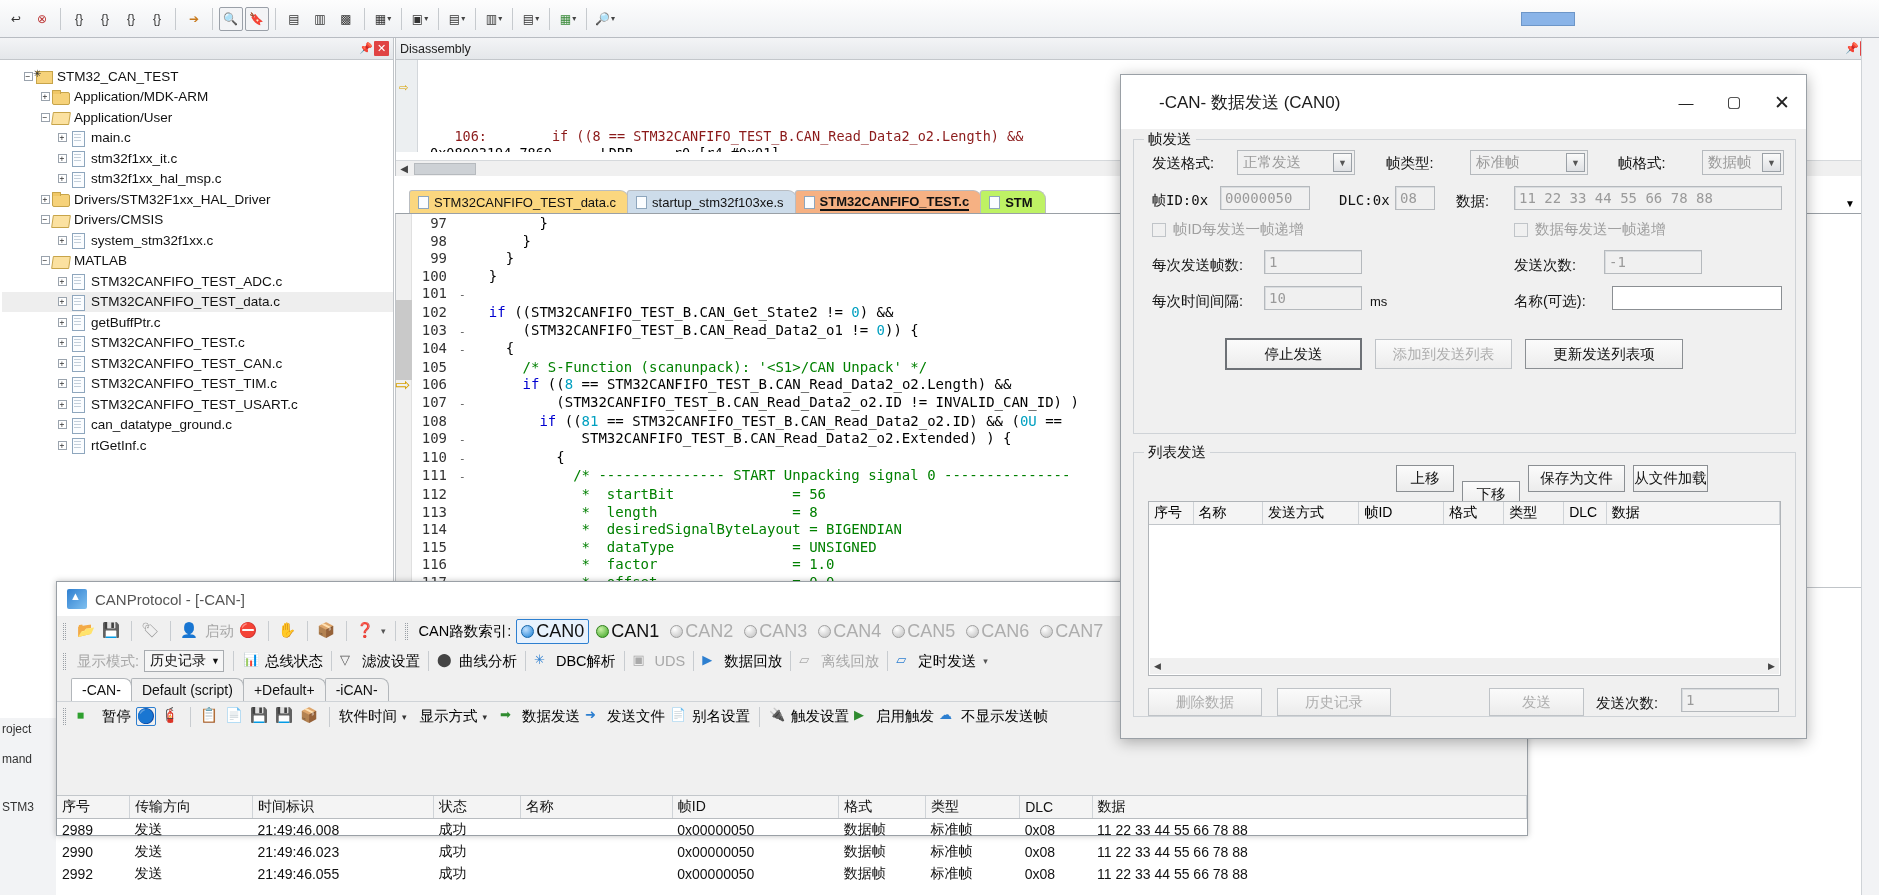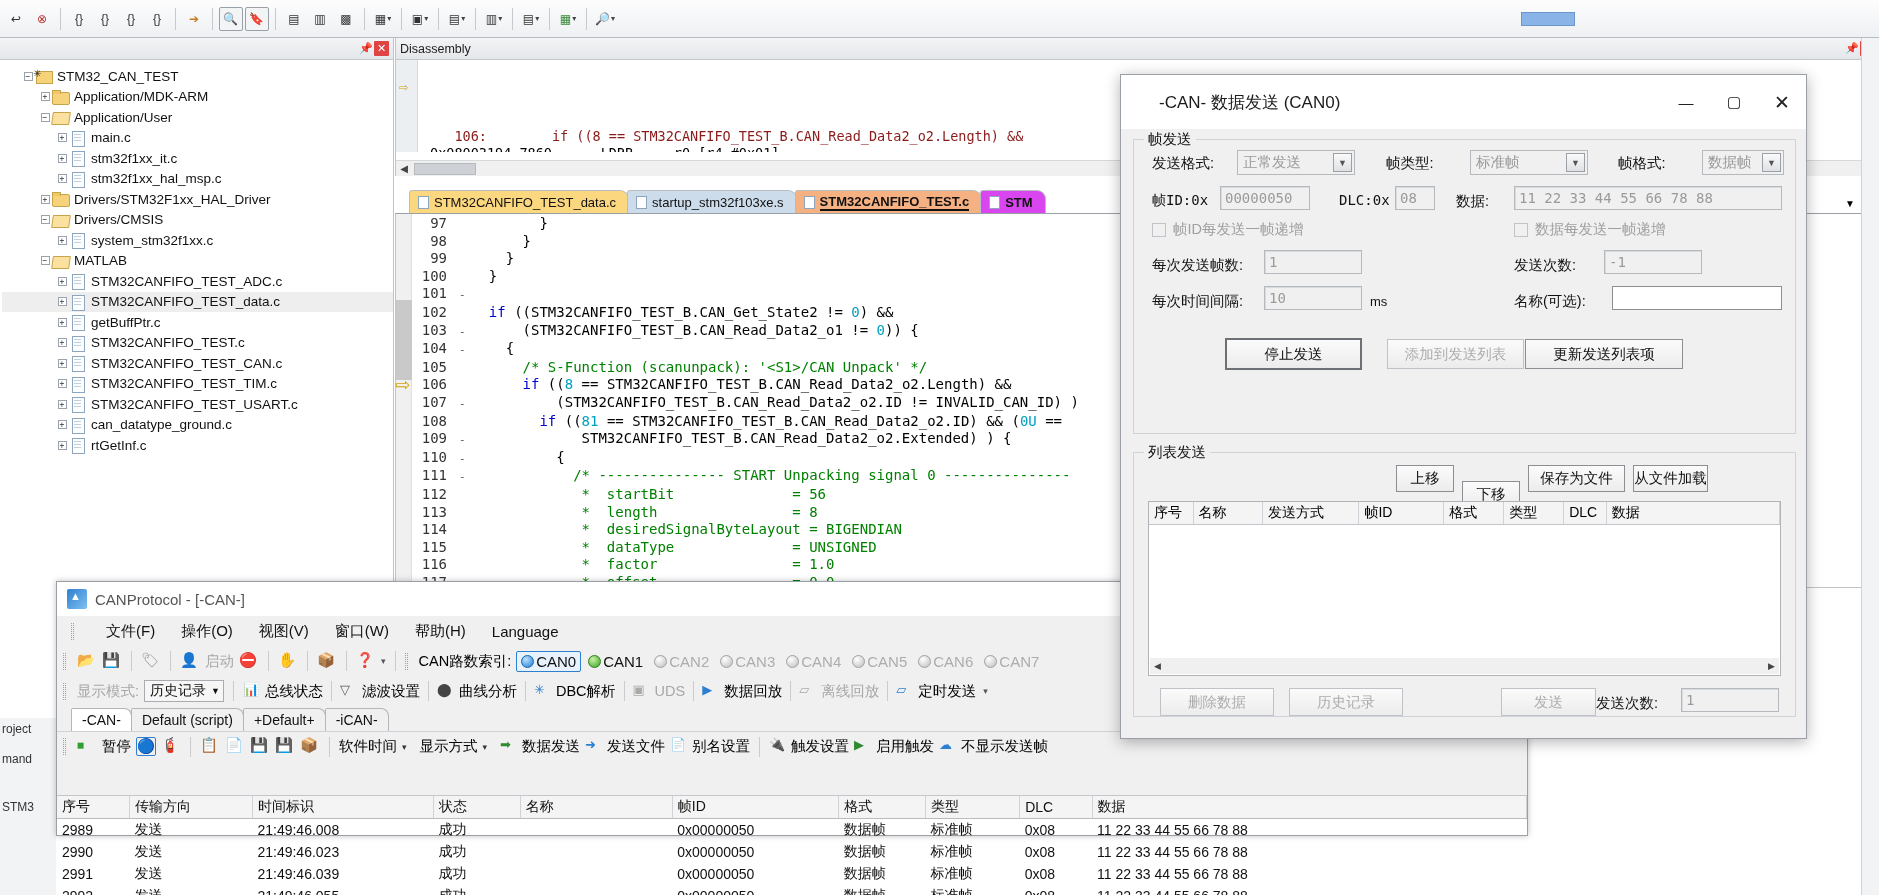--- a/index.html
+++ b/index.html
@@ -108,21 +108,21 @@
   .ed-tab {
     height:24px; display:flex; align-items:center; gap:5px; padding:0 12px 0 8px;
     border:1px solid #b9bdc2; border-bottom:none; border-radius:3px 9px 0 0;
     font-size:13px; color:#111; margin-right:-2px; white-space:nowrap;
   }
   .ed-tab .tdoc{ width:11px;height:13px;background:#fbfdff;border:1px solid #8ea6bd;display:inline-block;}
   .ed-tab.t1{ background:#fbd77f; }
   .ed-tab.t2{ background:#cddcea; }
   .ed-tab.t3{ background:#f6b183; font-weight:bold; }
   .ed-tab.t3 span.lbl{ border-bottom:2px solid #111; }
-  .ed-tab.t4{ background:#d946ef; font-weight:bold; }
+  .ed-tab.t4{ background:#bef264; font-weight:bold; }
   .ed-right-ic{ position:absolute; right:6px; bottom:4px; display:flex; gap:8px; align-items:center;}
 
   
   .editor {
     position:absolute; left:395px; top:213px; width:1484px; height:375px;
     background:#fff; border:1px solid #c0c4c8; border-top:1px solid #9aa0a6;
   }
   .ed-gutter{ position:absolute; left:0; top:0; width:16px; height:100%; background:#f0f0f0; border-right:1px solid #e0e0e0;}
   .ed-gutter .grey{position:absolute;left:0;top:86px;width:16px;height:80px;background:#c9c9c9;}
   .ed-orange{position:absolute;left:0;top:0;width:3px;height:100%;background:#e0853d;}
@@ -149,21 +149,21 @@
   .menubar { height:30px; display:flex; align-items:center; gap:26px; padding-left:14px; font-size:15px; color:#111; background:#f0f0f0;}
   .grip { width:3px; height:17px; border-left:1px dotted #9aa0a6; border-right:1px dotted #9aa0a6; margin-right:6px;}
   .toolrow { height:30px; display:flex; align-items:center; padding-left:6px; gap:5px; background:#f0f0f0; font-size:14.5px;}
   .tr-sep { width:1px; height:20px; background:#c8ccd0; margin:0 4px;}
   .ticon { width:20px; height:19px; display:inline-block; position:relative; }
   .disabled { color:#a7a7a7; }
   .dot { width:13px; height:13px; border-radius:50%; display:inline-block; margin-right:2px;
          background:radial-gradient(circle at 35% 30%,#fff,#bdbdbd); border:1px solid #a0a0a0;}
   .dot.blue{ background:radial-gradient(circle at 35% 30%,#bfe0ff,#1a7fd4); border-color:#1364a8;}
   .dot.green{ background:radial-gradient(circle at 35% 30%,#c9f0a6,#39a321); border-color:#2d7e1a;}
-  .can-chip { display:inline-flex; align-items:center; padding:1px 4px; font-size:15px; color:#111;}
+  .can-chip { display:inline-flex; align-items:center; padding:1px 4px; font-size:18px; color:#111;}
   .can-chip.sel { border:1px solid #2d7fd0; background:#e8f2fd; border-radius:2px;}
   .can-chip.dim { color:#adadad; }
   .combo-sm {
     display:inline-flex; align-items:center; justify-content:space-between;
     border:1px solid #a8acb0; background:#f6f6f6; height:22px; padding:0 3px 0 5px; min-width:78px;
     color:#111; font-size:14px;
   }
   .combo-sm .cv{ font-size:9px; margin-left:5px; }
   .doc-tabs { height:25px; display:flex; align-items:flex-end; padding-left:14px; background:#f0f0f0;}
   .doc-tab {
@@ -213,21 +213,21 @@
   .cmb .btn {
     width:19px; height:19px; background:linear-gradient(#fafafa,#dfe1e4);
     border:1px solid #9aa0a6; display:flex; align-items:center; justify-content:center; font-size:9px; color:#555;
   }
   .chk { width:14px; height:14px; border:1px solid #c0c4c8; background:#f0f0f0; display:inline-block; margin-right:7px;}
   .btn {
     border:1px solid #8b8f93; background:linear-gradient(#fbfbfb,#ececec); height:28px;
     display:flex; align-items:center; justify-content:center; font-size:14.5px; color:#111;
   }
   .btn.default { border:2px solid #6d7176; }
-  .btn.dis { color:#adadad; border-color:#bfc3c7;margin-left:12px; }
+  .btn.dis { color:#adadad; border-color:#bfc3c7; }
   .listhdr { display:flex; background:#f4f4f4; border-bottom:1px solid #c2c6ca; height:23px; font-size:14px;}
   .listhdr div { border-right:1px solid #cfd3d7; padding:2px 5px; }
   .sb-h { position:absolute; left:1px; right:1px; bottom:1px; height:16px; background:#f0f0f0; display:flex; align-items:center;}
   .sb-h .ar{ width:15px; text-align:center; font-size:9px; color:#444;}
   .sb-h .tr{ flex:1; height:14px; background:#f0f0f0;}
 
   
   .right-strip { position:absolute; right:0; top:38px; width:18px; bottom:0; background:#f2f3f5; border-left:1px solid #cfd3d7;}
   .left-strip { position:absolute; left:0; top:718px; width:56px; bottom:0; background:#f2f3f5;}
 </style>
@@ -470,29 +470,20 @@
     <div style="font-size:12px;color:#333;padding:12px 2px;">mand</div>
     <div style="font-size:12px;color:#333;padding:22px 2px;">STM3</div>
   </div>
 
   <div class="can-win">
     <div class="can-title">
       <span class="can-logo"></span>
       <span>CANProtocol - [-CAN-]</span>
     </div>
 
-    <div class="menubar">
-      <span class="grip"></span>
-      <span>文件(F)</span>
-      <span>操作(O)</span>
-      <span>视图(V)</span>
-      <span>窗口(W)</span>
-      <span>帮助(H)</span>
-      <span>Language</span>
-    </div>
 
     <div class="toolrow">
       <span class="grip"></span>
       <span class="ticon" style="color:#c9a227;">📂</span>
       <span class="ticon" style="color:#4a6fbd;">💾</span>
       <span class="tr-sep"></span>
       <span class="ticon" style="color:#999;">🏷</span>
       <span class="tr-sep"></span>
       <span class="ticon" style="color:#777;">👤</span>
       <span class="disabled">启动</span>
@@ -691,32 +682,20 @@
               <td>21:49:46.023</td>
               <td>成功</td>
               <td></td>
               <td>0x00000050</td>
               <td>数据帧</td>
               <td>标准帧</td>
               <td>0x08</td>
               <td>11 22 33 44 55 66 78 88</td>
             </tr>
             <tr>
-              <td>2991</td>
-              <td>发送</td>
-              <td>21:49:46.039</td>
-              <td>成功</td>
-              <td></td>
-              <td>0x00000050</td>
-              <td>数据帧</td>
-              <td>标准帧</td>
-              <td>0x08</td>
-              <td>11 22 33 44 55 66 78 88</td>
-            </tr>
-            <tr>
               <td>2992</td>
               <td>发送</td>
               <td>21:49:46.055</td>
               <td>成功</td>
               <td></td>
               <td>0x00000050</td>
               <td>数据帧</td>
               <td>标准帧</td>
               <td>0x08</td>
               <td>11 22 33 44 55 66 78 88</td>

